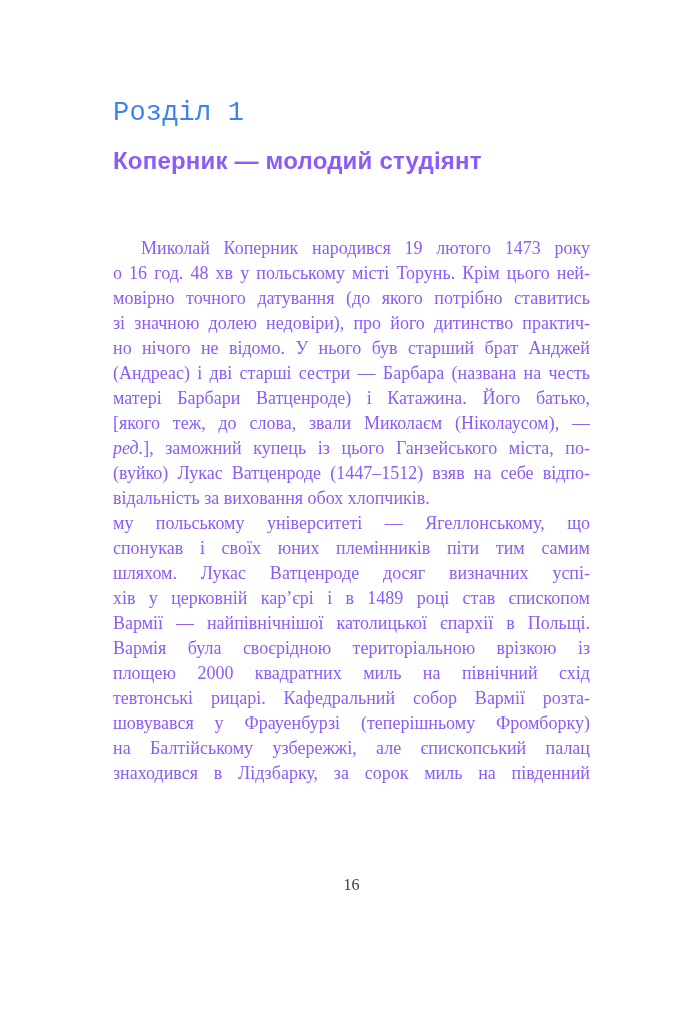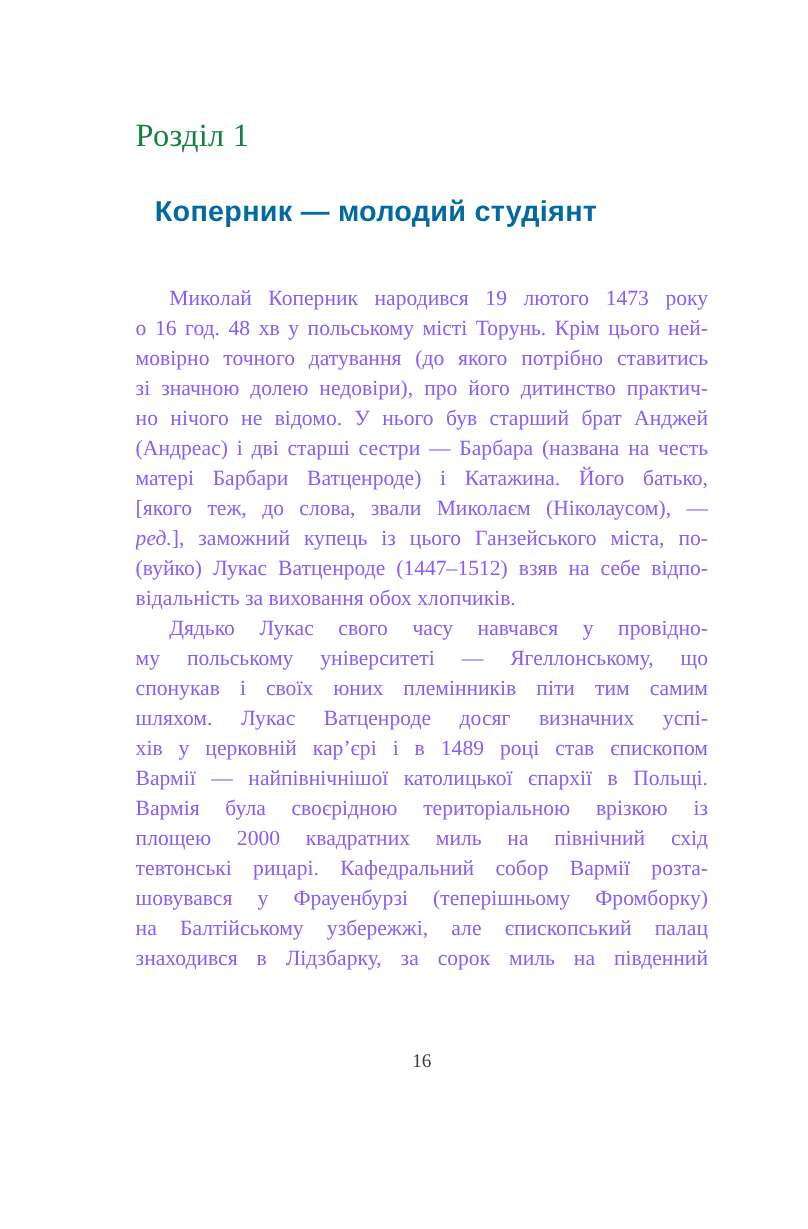--- a/index.html
+++ b/index.html
@@ -12,37 +12,37 @@
     width: 673px;
     height: 1024px;
     background: #ffffff;
     overflow: hidden;
     font-family: "Liberation Serif", serif;
   }
   .chapter-label {
     position: absolute;
     left: 113px;
     top: 97px;
-    font-family: Liberation Serif, serif;
+    font-family: Liberation Mono, monospace;
     font-size: 27px;
     line-height: 32px;
     font-weight: 400;
-    color: #15803d;
+    color: #3b82f6;
     letter-spacing: 0.2px;
   }
   .chapter-title {
     position: absolute;
     left: 113px;
     top: 146px;
-    margin: 16px;
+    margin: 0;
     font-family: "Liberation Sans", sans-serif;
     font-size: 24px;
     line-height: 30px;
     font-weight: 700;
-    color: #0369a1;
+    color: #8b5cf6;
     letter-spacing: 0.2px;
   }
   .body-text {
     position: absolute;
     left: 113px;
     top: 236px;
     width: 477px;
     font-size: 18px;
     line-height: 25px;
     color: #8b5cf6;
@@ -87,21 +87,20 @@
         <div class="line"><span>зі значною долею недовіри), про його дитинство практич-</span></div>
         <div class="line"><span>но нічого не відомо. У нього був старший брат Анджей</span></div>
         <div class="line"><span>(Андреас) і дві старші сестри — Барбара (названа на честь</span></div>
         <div class="line"><span>матері Барбари Ватценроде) і Катажина. Його батько,</span></div>
         <div class="line"><span>[якого теж, до слова, звали Миколаєм (Ніколаусом), —</span></div>
         <div class="line"><span class="italic">ред.</span><span>], заможний купець із цього Ганзейського міста, по-</span></div>
         <div class="line"><span>(вуйко) Лукас Ватценроде (1447–1512) взяв на себе відпо-</span></div>
         <div class="line nojust"><span>відальність за виховання обох хлопчиків.</span></div>
       </div>
       <div>
-        <div class="line indent"><span>Дядько Лукас свого часу навчався у провідно-</span></div>
         <div class="line"><span>му польському університеті — Ягеллонському, що</span></div>
         <div class="line"><span>спонукав і своїх юних племінників піти тим самим</span></div>
         <div class="line"><span>шляхом. Лукас Ватценроде досяг визначних успі-</span></div>
         <div class="line"><span>хів у церковній кар’єрі і в 1489 році став єпископом</span></div>
         <div class="line"><span>Вармії — найпівнічнішої католицької єпархії в Польщі.</span></div>
         <div class="line"><span>Вармія була своєрідною територіальною врізкою із</span></div>
         <div class="line"><span>площею 2000 квадратних миль на північний схід</span></div>
         <div class="line"><span>тевтонські рицарі. Кафедральний собор Вармії розта-</span></div>
         <div class="line"><span>шовувався у Фрауенбурзі (теперішньому Фромборку)</span></div>
         <div class="line"><span>на Балтійському узбережжі, але єпископський палац</span></div>

